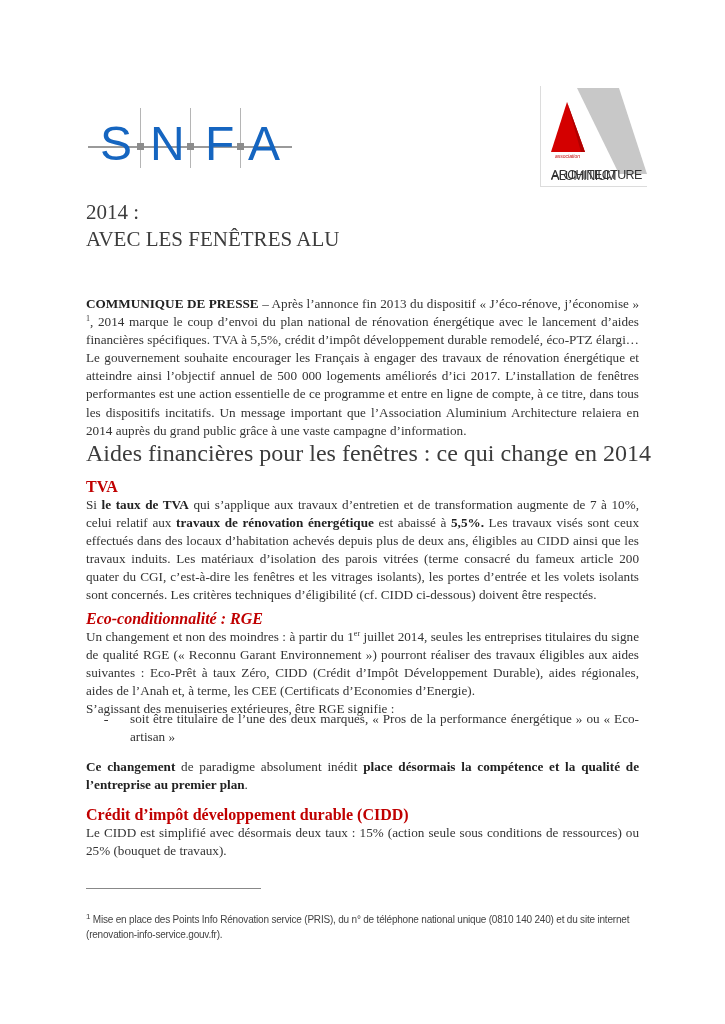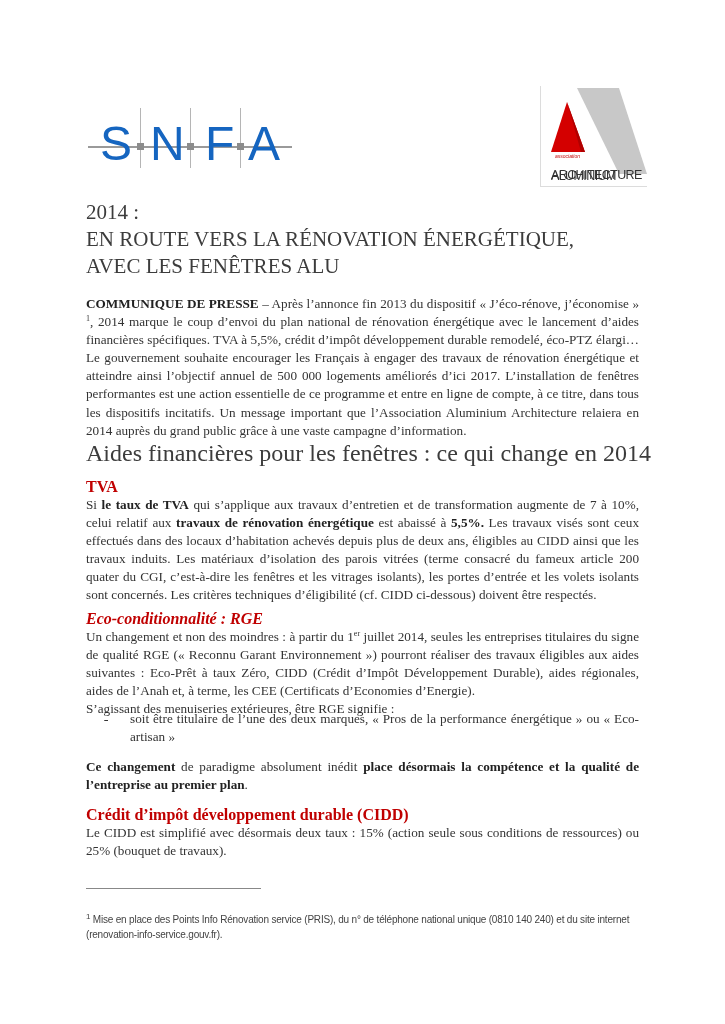--- a/index.html
+++ b/index.html
@@ -65,21 +65,20 @@
     <polygon points="26,16 44,66 30,66 10,66" fill="#d40000"></polygon>
     <polygon points="26,16 44,66 40,66" fill="#b00000"></polygon>
   </svg>
   <span class="aa-small">association</span>
   <span class="aa-line1">ALUMINIUM</span>
   <span class="aa-line2">ARCHITECTURE</span>
 </div>
 
 <div class="title-block">
   <div>2014 :</div>
-  <div>EN ROUTE VERS LA RÉNOVATION ÉNERGÉTIQUE,</div>
   <div>AVEC LES FENÊTRES ALU</div>
 </div>
 
 <div class="para" id="intro"><b>COMMUNIQUE DE PRESSE</b><span> – Après l’annonce fin 2013 du dispositif « J’éco-rénove, j’économise » </span><sup>1</sup><span>, 2014 marque le coup d’envoi du plan national de rénovation énergétique avec le lancement d’aides financières spécifiques. TVA à 5,5%, crédit d’impôt développement durable remodelé, éco-PTZ élargi… Le gouvernement souhaite encourager les Français à engager des travaux de rénovation énergétique et atteindre ainsi l’objectif annuel de 500 000 logements améliorés d’ici 2017. L’installation de fenêtres performantes est une action essentielle de ce programme et entre en ligne de compte, à ce titre, dans tous les dispositifs incitatifs. Un message important que l’Association Aluminium Architecture relaiera en 2014 auprès du grand public grâce à une vaste campagne d’information.</span></div>
 
 <div class="h2">Aides financières pour les fenêtres : ce qui change en 2014</div>
 
 <div class="h3" id="tva-h">TVA</div>
 <div class="para" id="tva-p"><span>Si </span><b>le taux de TVA</b><span>  qui s’applique aux travaux d’entretien et de transformation augmente de 7 à 10%, celui relatif aux </span><b>travaux de rénovation énergétique</b><span> est abaissé à </span><b>5,5%.</b><span> Les travaux visés sont ceux effectués dans des locaux d’habitation achevés depuis plus de deux ans, éligibles au CIDD ainsi que les travaux induits. Les matériaux d’isolation des parois vitrées (terme consacré du fameux article 200 quater du CGI, c’est-à-dire les fenêtres et les vitrages isolants), les portes d’entrée et les volets isolants sont concernés. Les critères techniques d’éligibilité (cf. CIDD ci-dessous) doivent être respectés.</span></div>
 

